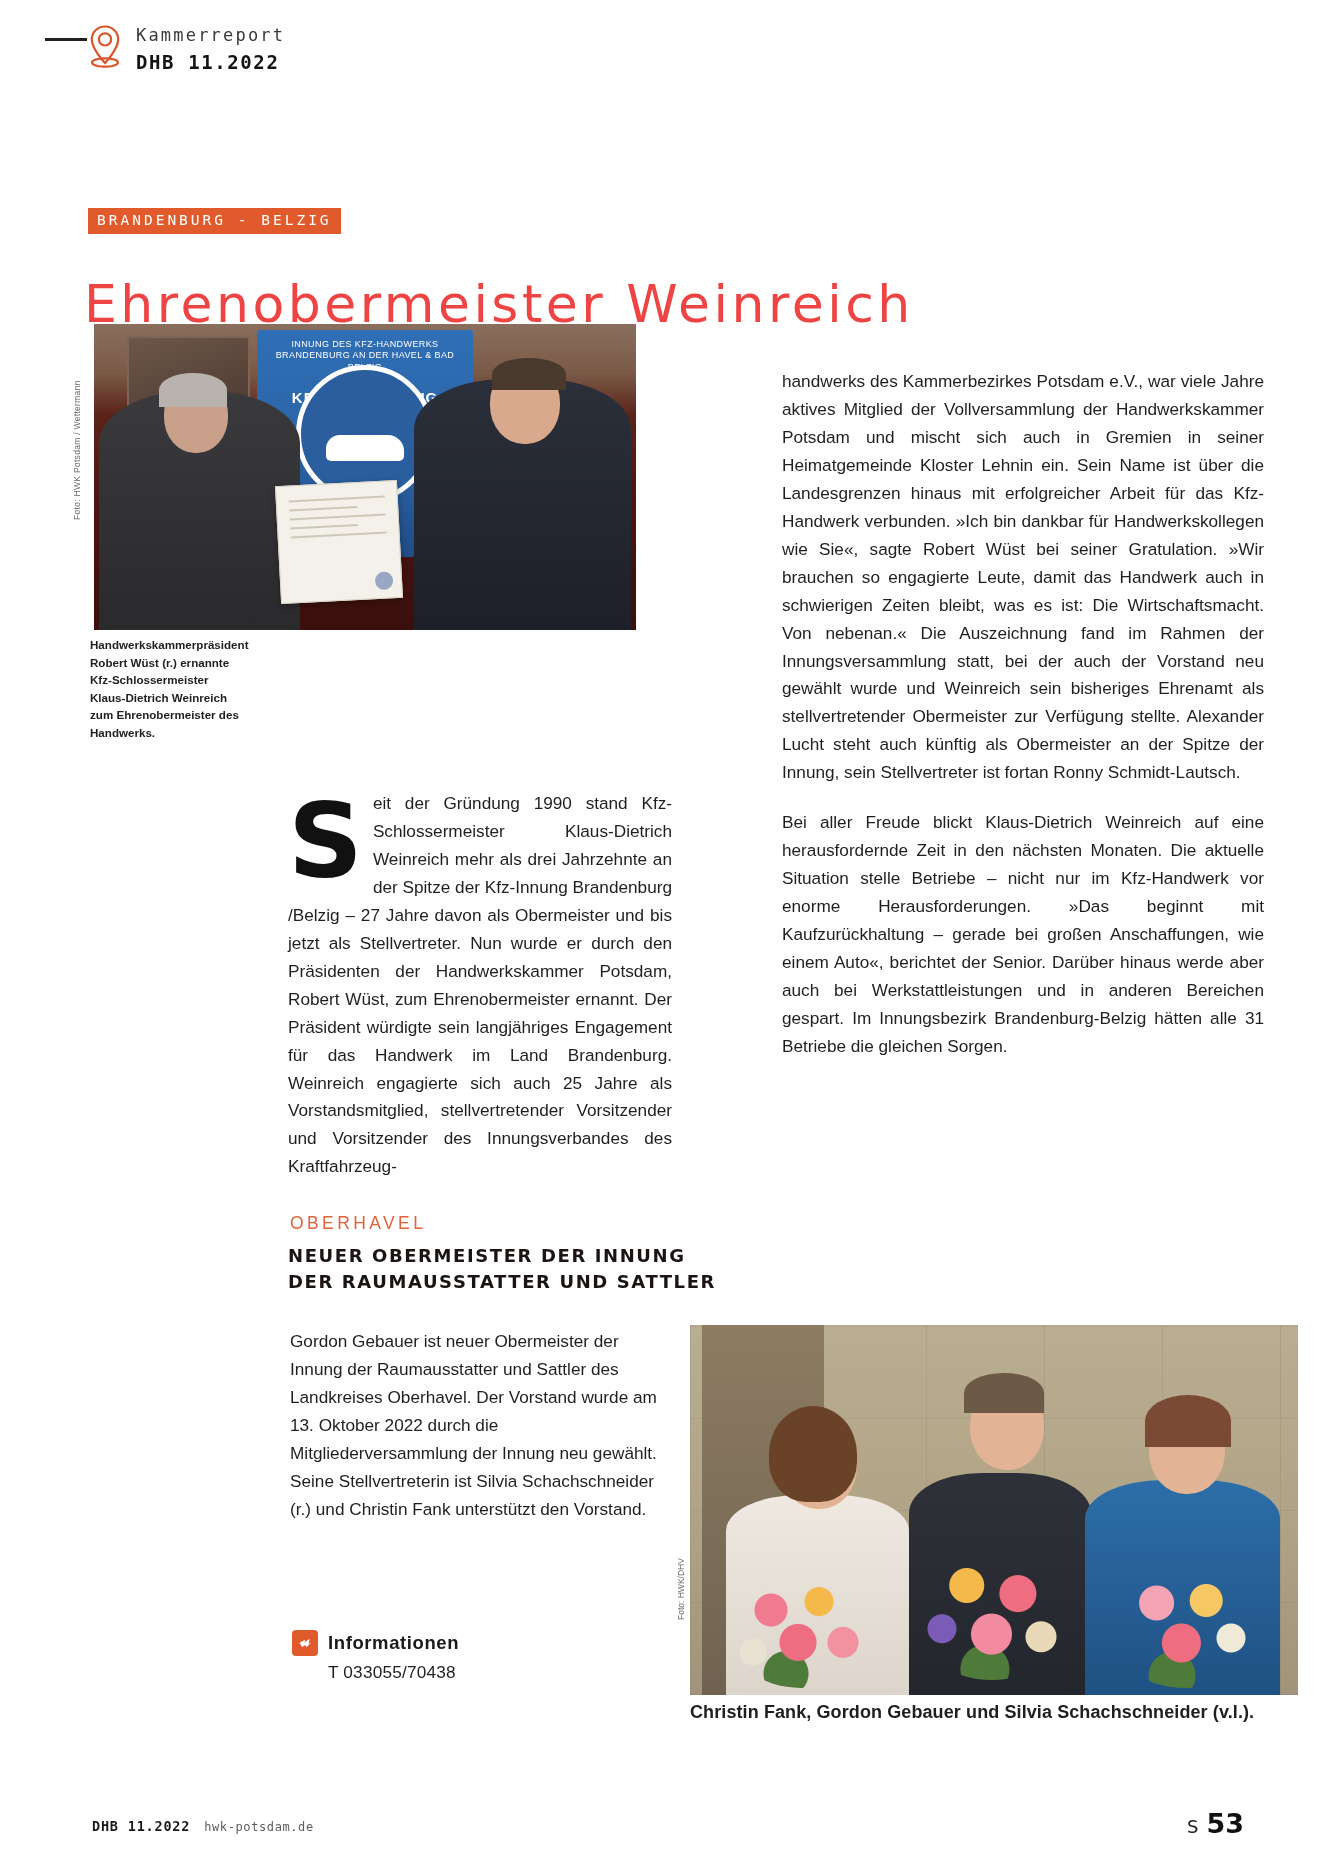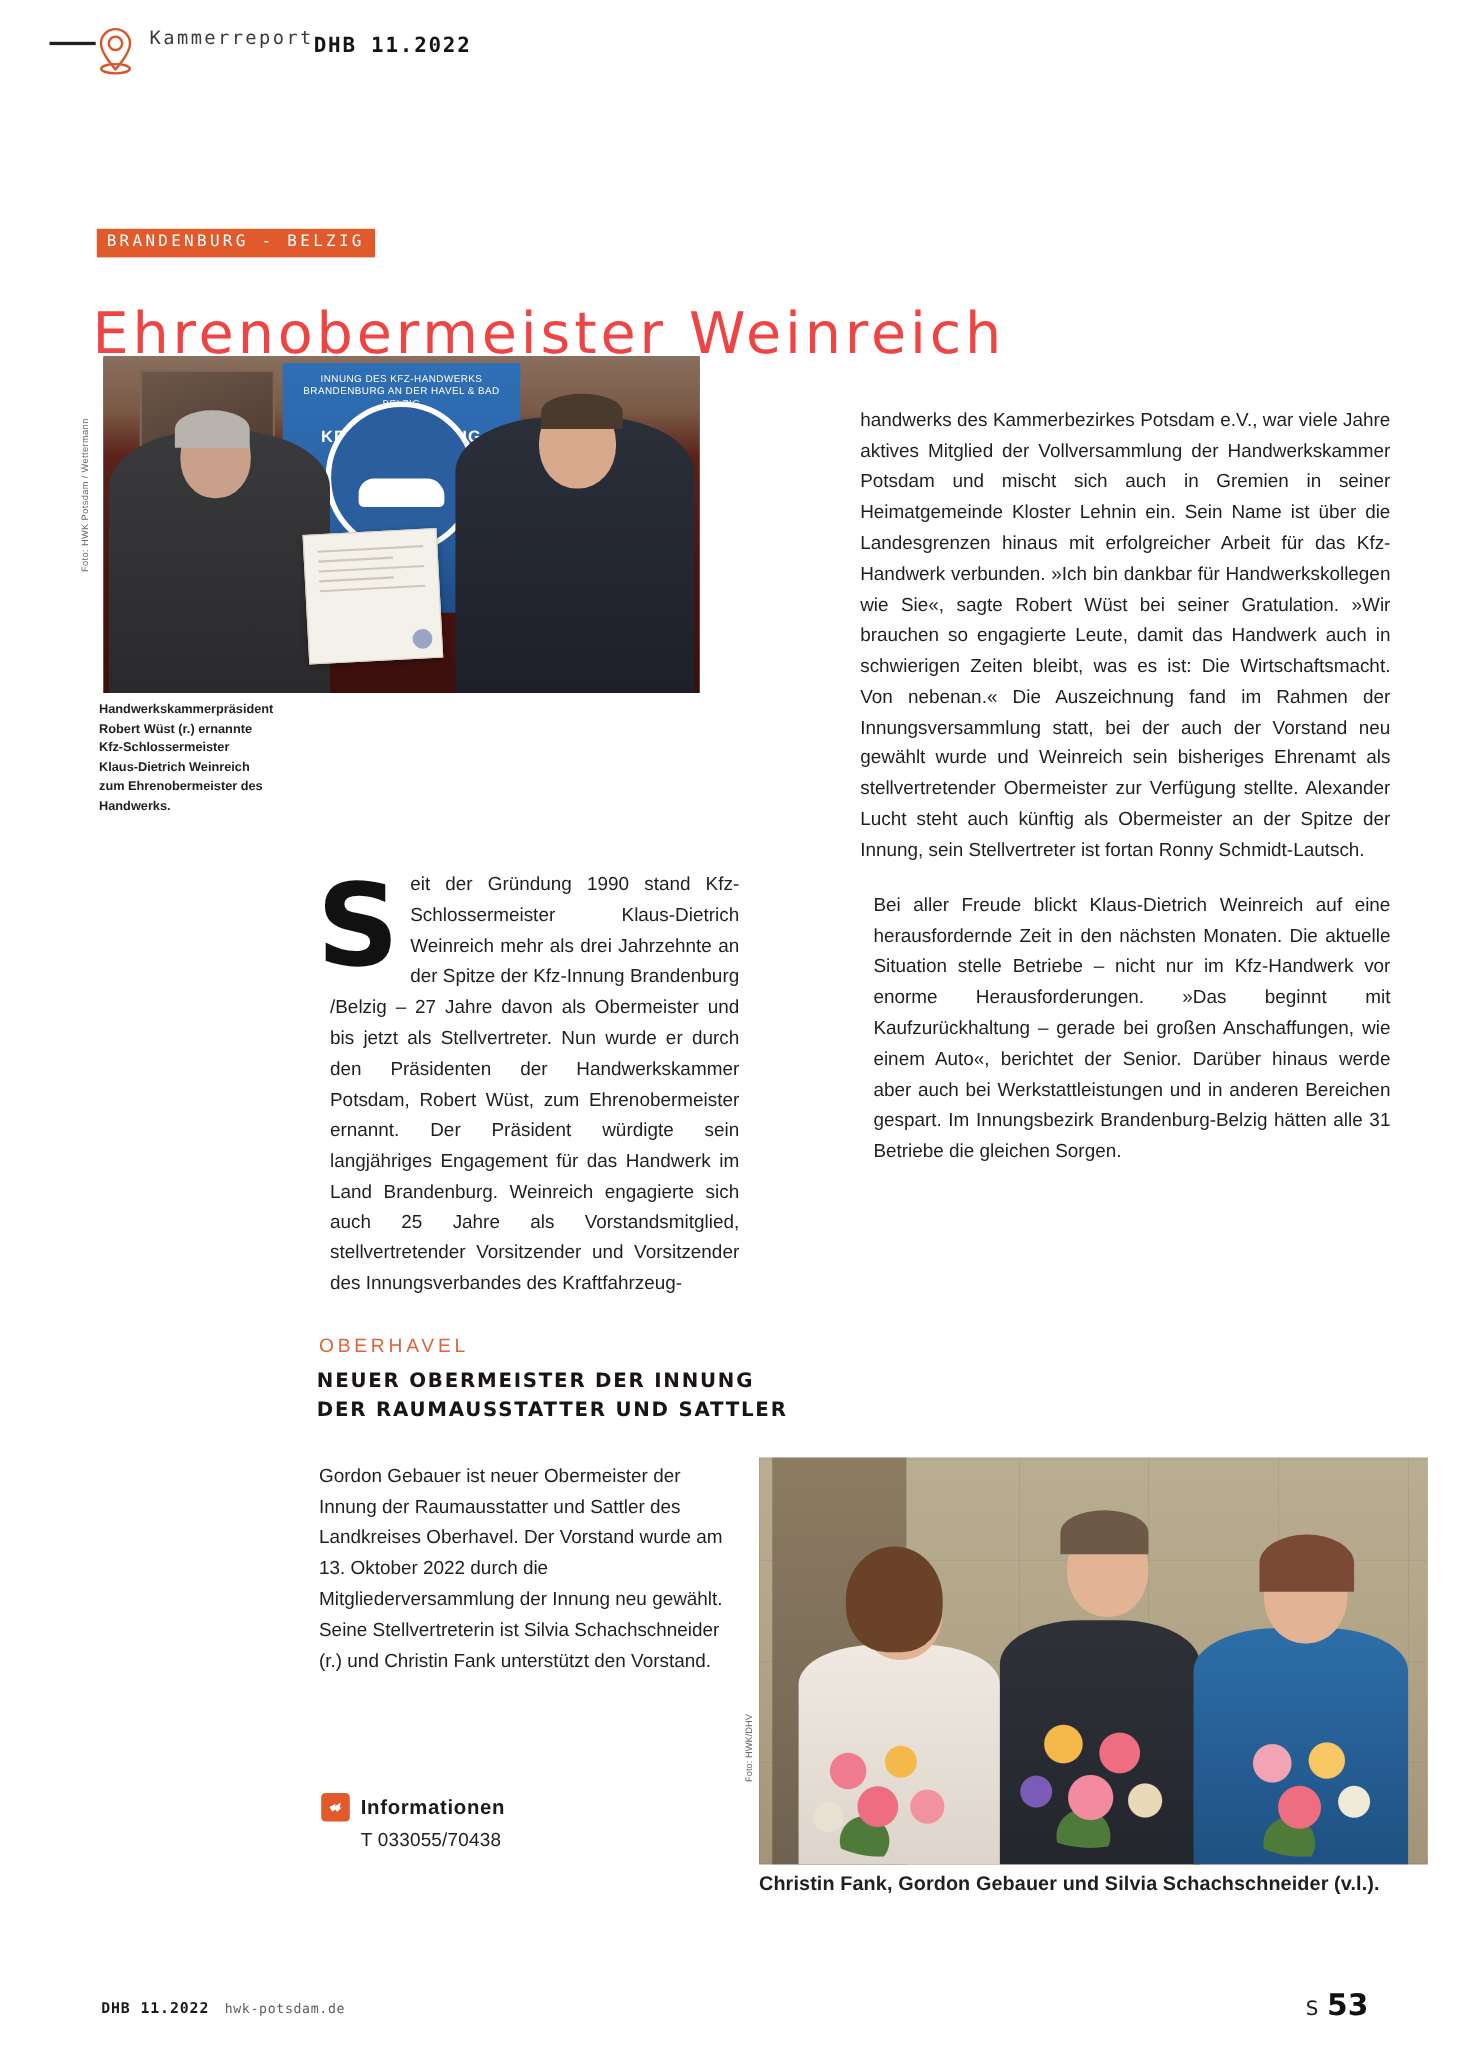--- a/index.html
+++ b/index.html
@@ -37,21 +37,21 @@
     gap: 14px;
   }
   .pin-icon {
     width: 34px;
     height: 46px;
     margin-top: 2px;
     flex: 0 0 auto;
   }
   .header-text {
     display: flex;
-    flex-direction: row;
+    flex-direction: column;
     justify-content: center;
     padding-top: 3px;
   }
   .kammerreport {
     font-family: "DejaVu Sans Mono", monospace;
     font-size: 17px;
     letter-spacing: 2.2px;
     color: #3a3a3a;
     line-height: 1.25;
   }
@@ -270,21 +270,21 @@
   }
   .body-text {
     font-family: "Liberation Sans", sans-serif;
     font-size: 17.2px;
     line-height: 1.625;
     color: #1f1f1f;
     text-align: justify;
     hyphens: none;
   }
   .body-text p { margin: 0 0 22px 0; }
-  .body-text p:last-child { margin-bottom: 0; margin-left: 12px; }
+  .body-text p:last-child { margin-bottom: 0; }
 
   .dropcap-para {
     position: absolute;
     left: 288px;
     top: 790px;
     width: 384px;
   }
   .dropcap {
     float: left;
     font-family: "DejaVu Sans", sans-serif;

